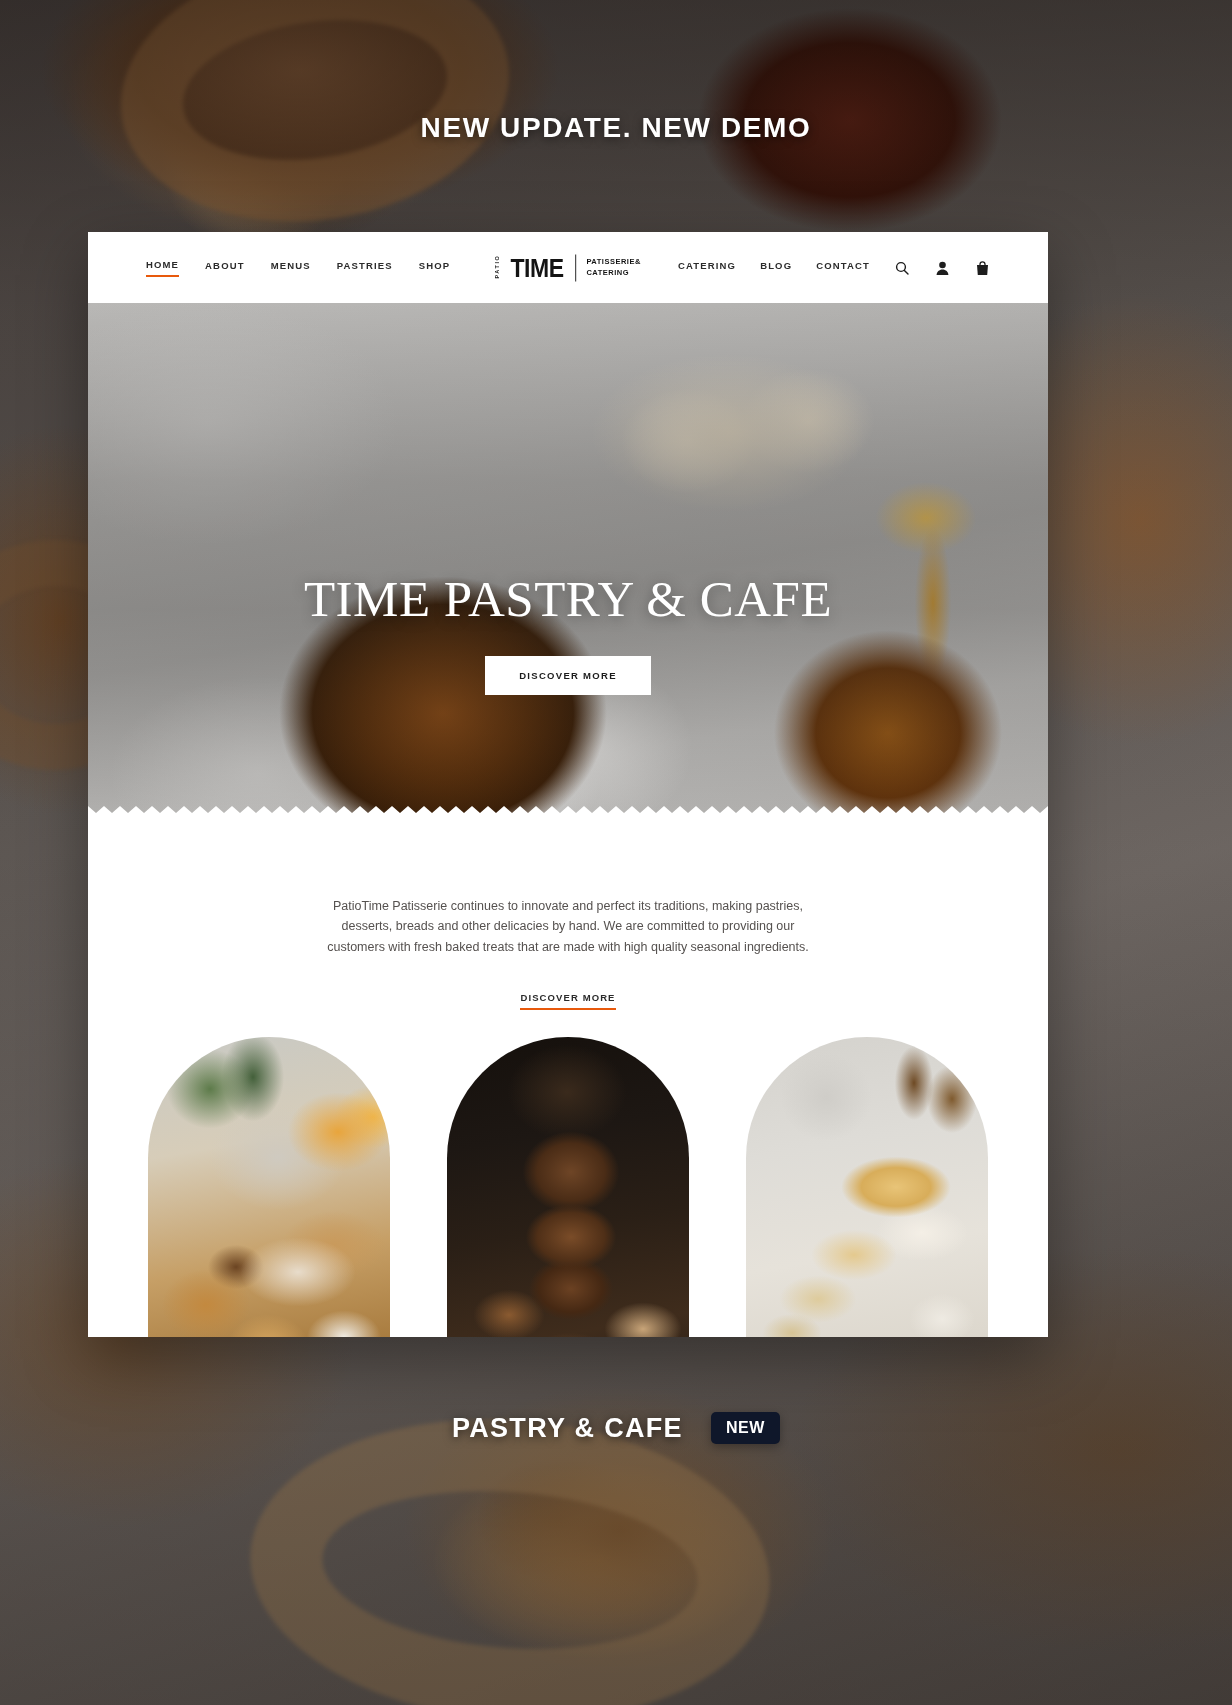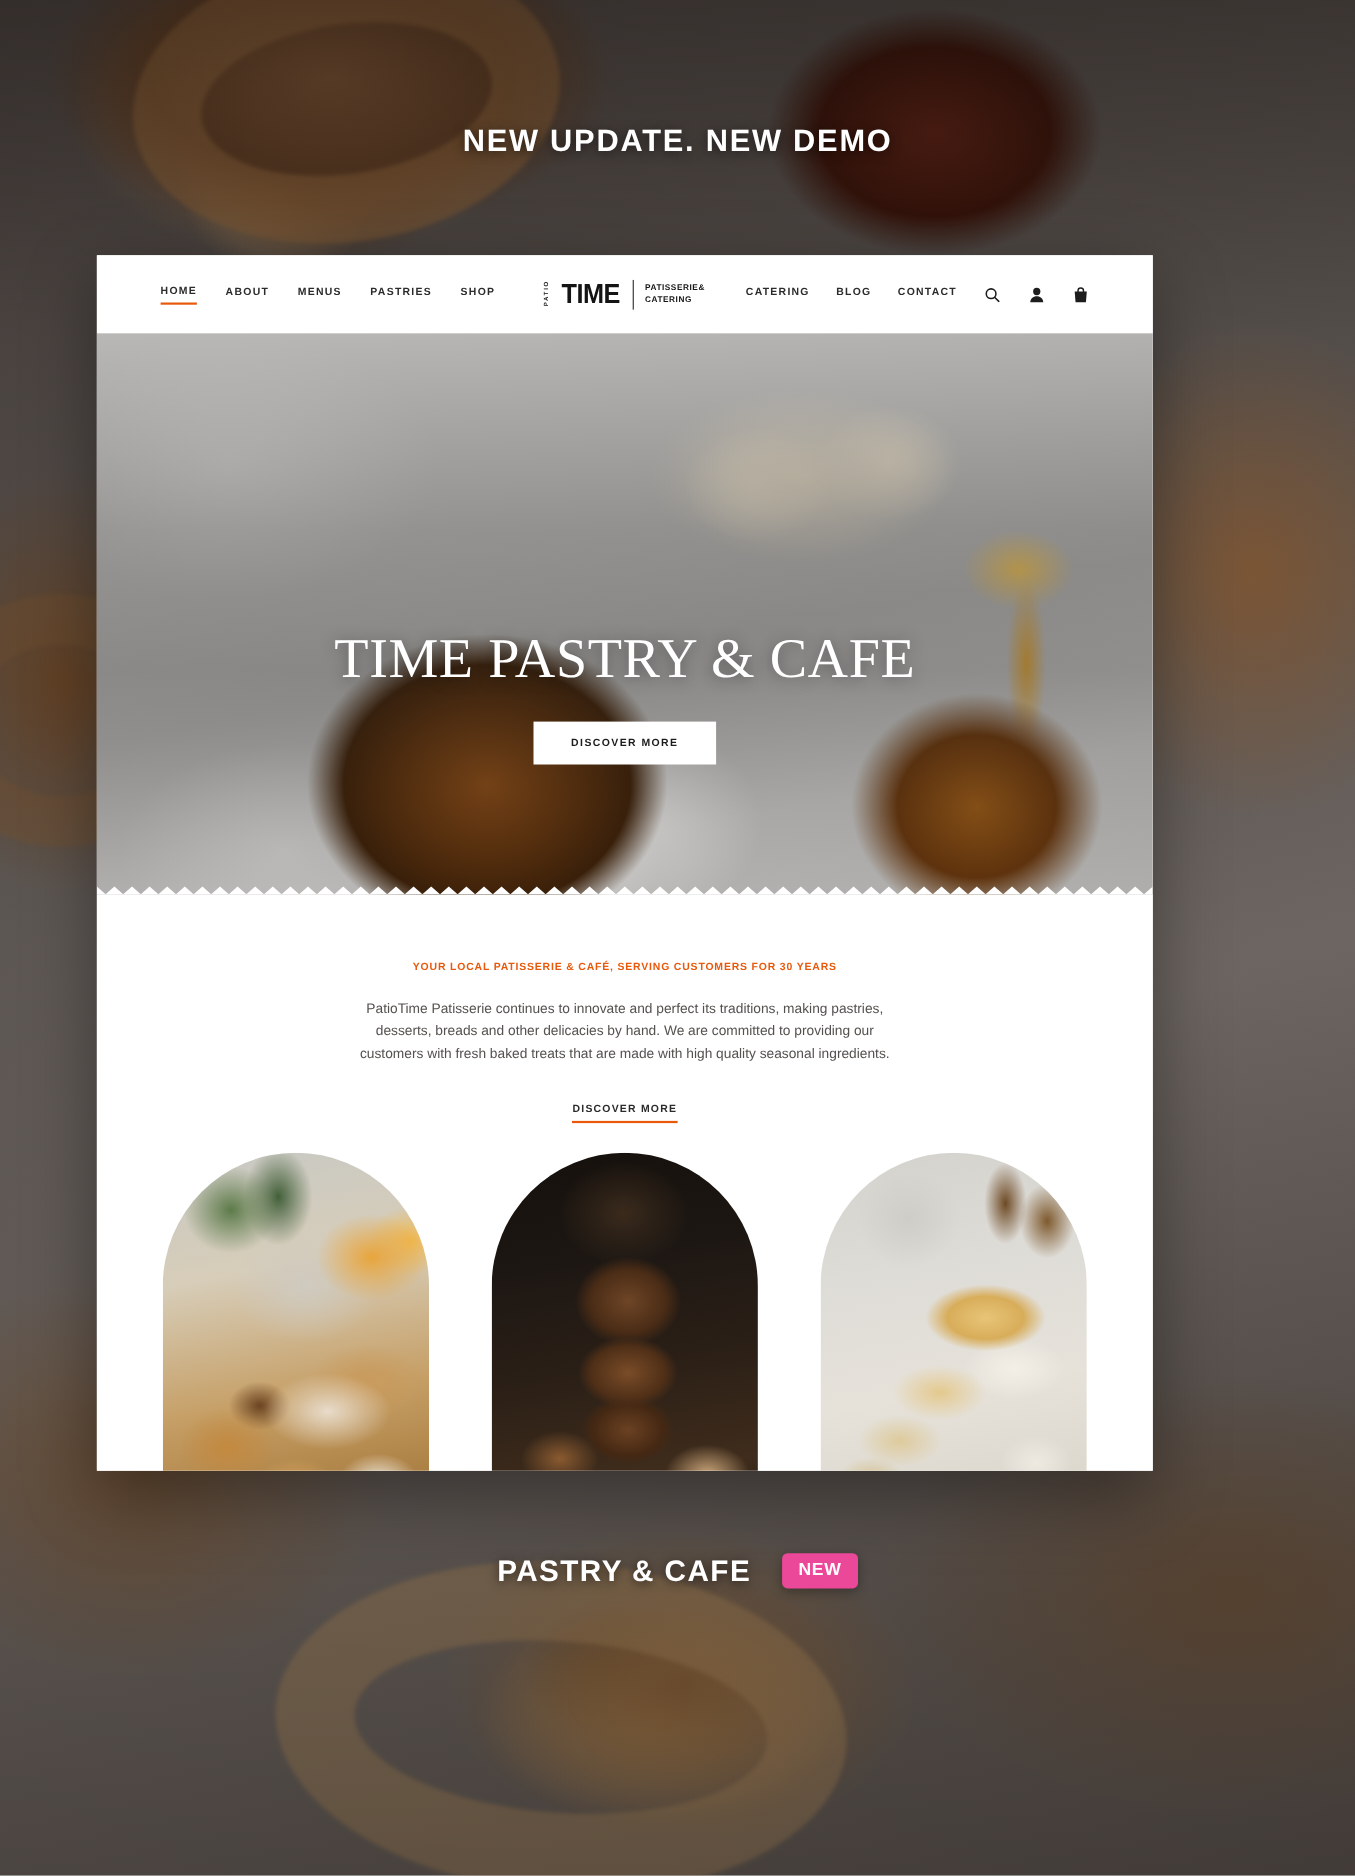--- a/index.html
+++ b/index.html
@@ -348,21 +348,21 @@
     z-index: 6;
   }
   #bottom-title {
     color: #fff;
     font-size: 27px;
     font-weight: 700;
     letter-spacing: 1.3px;
     text-shadow: 0 2px 10px rgba(0,0,0,0.6);
   }
   #new-badge {
-    background: #ec4899;
+    background: #0f172a;
     color: #fff;
     font-size: 16px;
     font-weight: 700;
     letter-spacing: 0.6px;
     padding: 7px 15px;
     border-radius: 5px;
     box-shadow: 0 3px 10px rgba(0,0,0,0.3);
   }
 </style>
 </head>
@@ -439,21 +439,20 @@
       </h1>
       <button id="hero-cta">DISCOVER MORE</button>
     </div>
 
     <svg id="zigzag" viewBox="0 0 960 13" preserveAspectRatio="none">
       <polygon fill="#ffffff" points="0,13 0,6 8,13 16,6 24,13 32,6 40,13 48,6 56,13 64,6 72,13 80,6 88,13 96,6 104,13 112,6 120,13 128,6 136,13 144,6 152,13 160,6 168,13 176,6 184,13 192,6 200,13 208,6 216,13 224,6 232,13 240,6 248,13 256,6 264,13 272,6 280,13 288,6 296,13 304,6 312,13 320,6 328,13 336,6 344,13 352,6 360,13 368,6 376,13 384,6 392,13 400,6 408,13 416,6 424,13 432,6 440,13 448,6 456,13 464,6 472,13 480,6 488,13 496,6 504,13 512,6 520,13 528,6 536,13 544,6 552,13 560,6 568,13 576,6 584,13 592,6 600,13 608,6 616,13 624,6 632,13 640,6 648,13 656,6 664,13 672,6 680,13 688,6 696,13 704,6 712,13 720,6 728,13 736,6 744,13 752,6 760,13 768,6 776,13 784,6 792,13 800,6 808,13 816,6 824,13 832,6 840,13 848,6 856,13 864,6 872,13 880,6 888,13 896,6 904,13 912,6 920,13 928,6 936,13 944,6 952,13 960,6 960,13"></polygon>
     </svg>
   </section>
 
   <section id="welcome">
-    <div id="welcome-eyebrow">YOUR LOCAL PATISSERIE &amp; CAFÉ, SERVING CUSTOMERS FOR 30 YEARS</div>
     <p id="welcome-body">PatioTime Patisserie continues to innovate and perfect its traditions, making pastries, desserts, breads and other delicacies by hand. We are committed to providing our customers with fresh baked treats that are made with high quality seasonal ingredients.</p>
     <a id="welcome-cta">DISCOVER MORE</a>
   </section>
 
   <section id="gallery">
     <div class="gallery-card" id="gallery-img-1"></div>
     <div class="gallery-card" id="gallery-img-2"></div>
     <div class="gallery-card" id="gallery-img-3"></div>
   </section>
 

